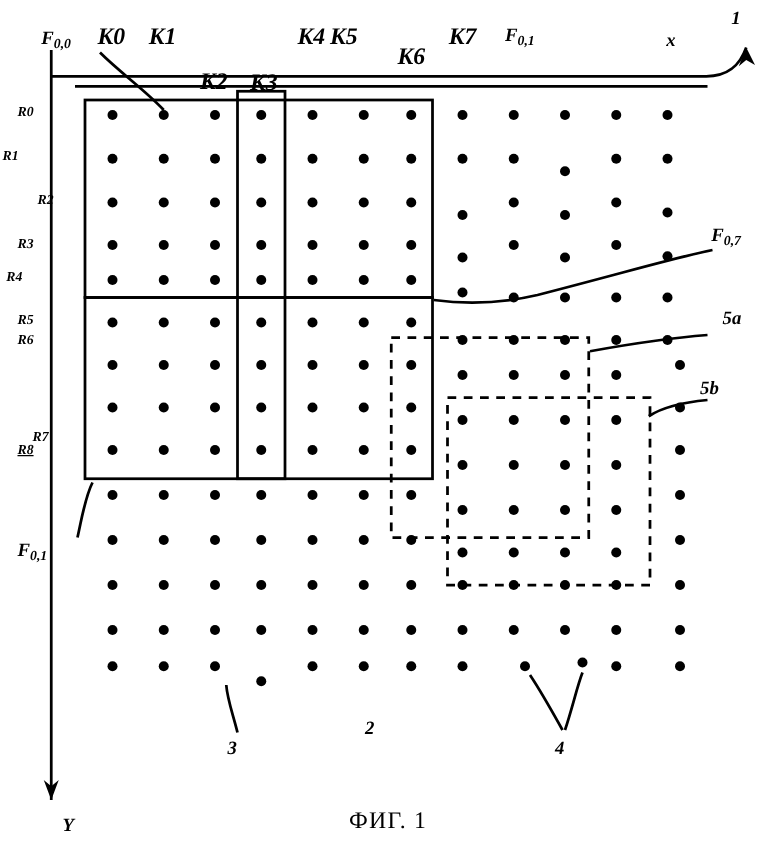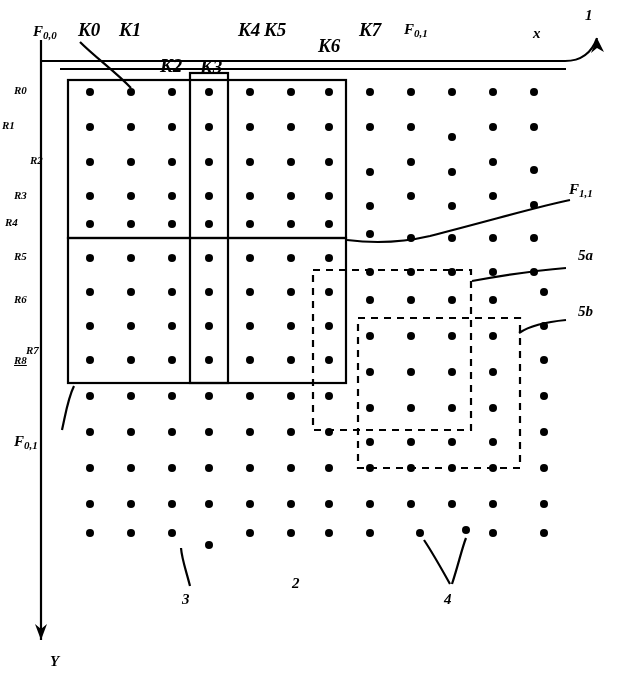--- a/index.html
+++ b/index.html
@@ -282,49 +282,50 @@
     </g>
   </svg>
 
   <div class="lbl" style="left:33px; top:24px;">
     <span>F</span><span class="sub">0,0</span>
   </div>
   <div class="lbl" style="left:404px; top:22px;">
     <span>F</span><span class="sub">0,1</span>
   </div>
   <div class="lbl" style="left:569px; top:182px;">
-    <span>F</span><span class="sub">1,1</span>
+    <span>F</span><span class="sub">0,7</span>
   </div>
   <div class="lbl" style="left:14px; top:434px;">
     <span>F</span><span class="sub">0,1</span>
   </div>
 
   <div class="lbl col" style="left:78px;  top:20px;">K0</div>
   <div class="lbl col" style="left:119px; top:20px;">K1</div>
   <div class="lbl col" style="left:160px; top:20px;margin-top:36px;">K2</div>
   <div class="lbl col" style="left:200px; top:20px;margin-top:37px;">K3</div>
   <div class="lbl col" style="left:238px; top:20px;">K4</div>
   <div class="lbl col" style="left:264px; top:20px;">K5</div>
   <div class="lbl col" style="left:318px; top:20px;margin-top:16px;">K6</div>
   <div class="lbl col" style="left:359px; top:20px;">K7</div>
 
   <div class="lbl row" style="left:14px; top:85px;">R0</div>
   <div class="lbl row" style="left:2px; top:120px;">R1</div>
   <div class="lbl row" style="left:14px; top:155px;margin-left:16px;">R2</div>
   <div class="lbl row" style="left:14px; top:190px;">R3</div>
   <div class="lbl row" style="left:5px; top:217px;">R4</div>
   <div class="lbl row" style="left:14px; top:251px;">R5</div>
-  <div class="lbl row" style="left:14px; top:294px;">R6</div>
+  <div class="lbl row" style="left:14px; top:267px;">R6</div>
   <div class="lbl row" style="left:26px; top:319px;margin-top:26px;">R7</div>
   <div class="lbl row" style="left:14px; top:355px;text-decoration:underline;">R8</div>
 
   <div class="lbl" style="left:533px; top:26px;">x</div>
   <div class="lbl" style="left:50px; top:654px;">Y</div>
 
   <div class="lbl" style="left:585px; top:8px;">1</div>
   <div class="lbl" style="left:292px; top:576px;">2</div>
   <div class="lbl" style="left:182px; top:592px;">3</div>
   <div class="lbl" style="left:444px; top:592px;">4</div>
   <div class="lbl" style="left:578px; top:248px;">5a</div>
-  <div class="lbl" style="left:578px; top:304px;">5b</div>
-
+  <div class="lbl" style="left:560px; top:304px;">5b</div>
+
+  <div class="caption">ФИГ. 1</div>
 
 </div>
 
 </body></html>

